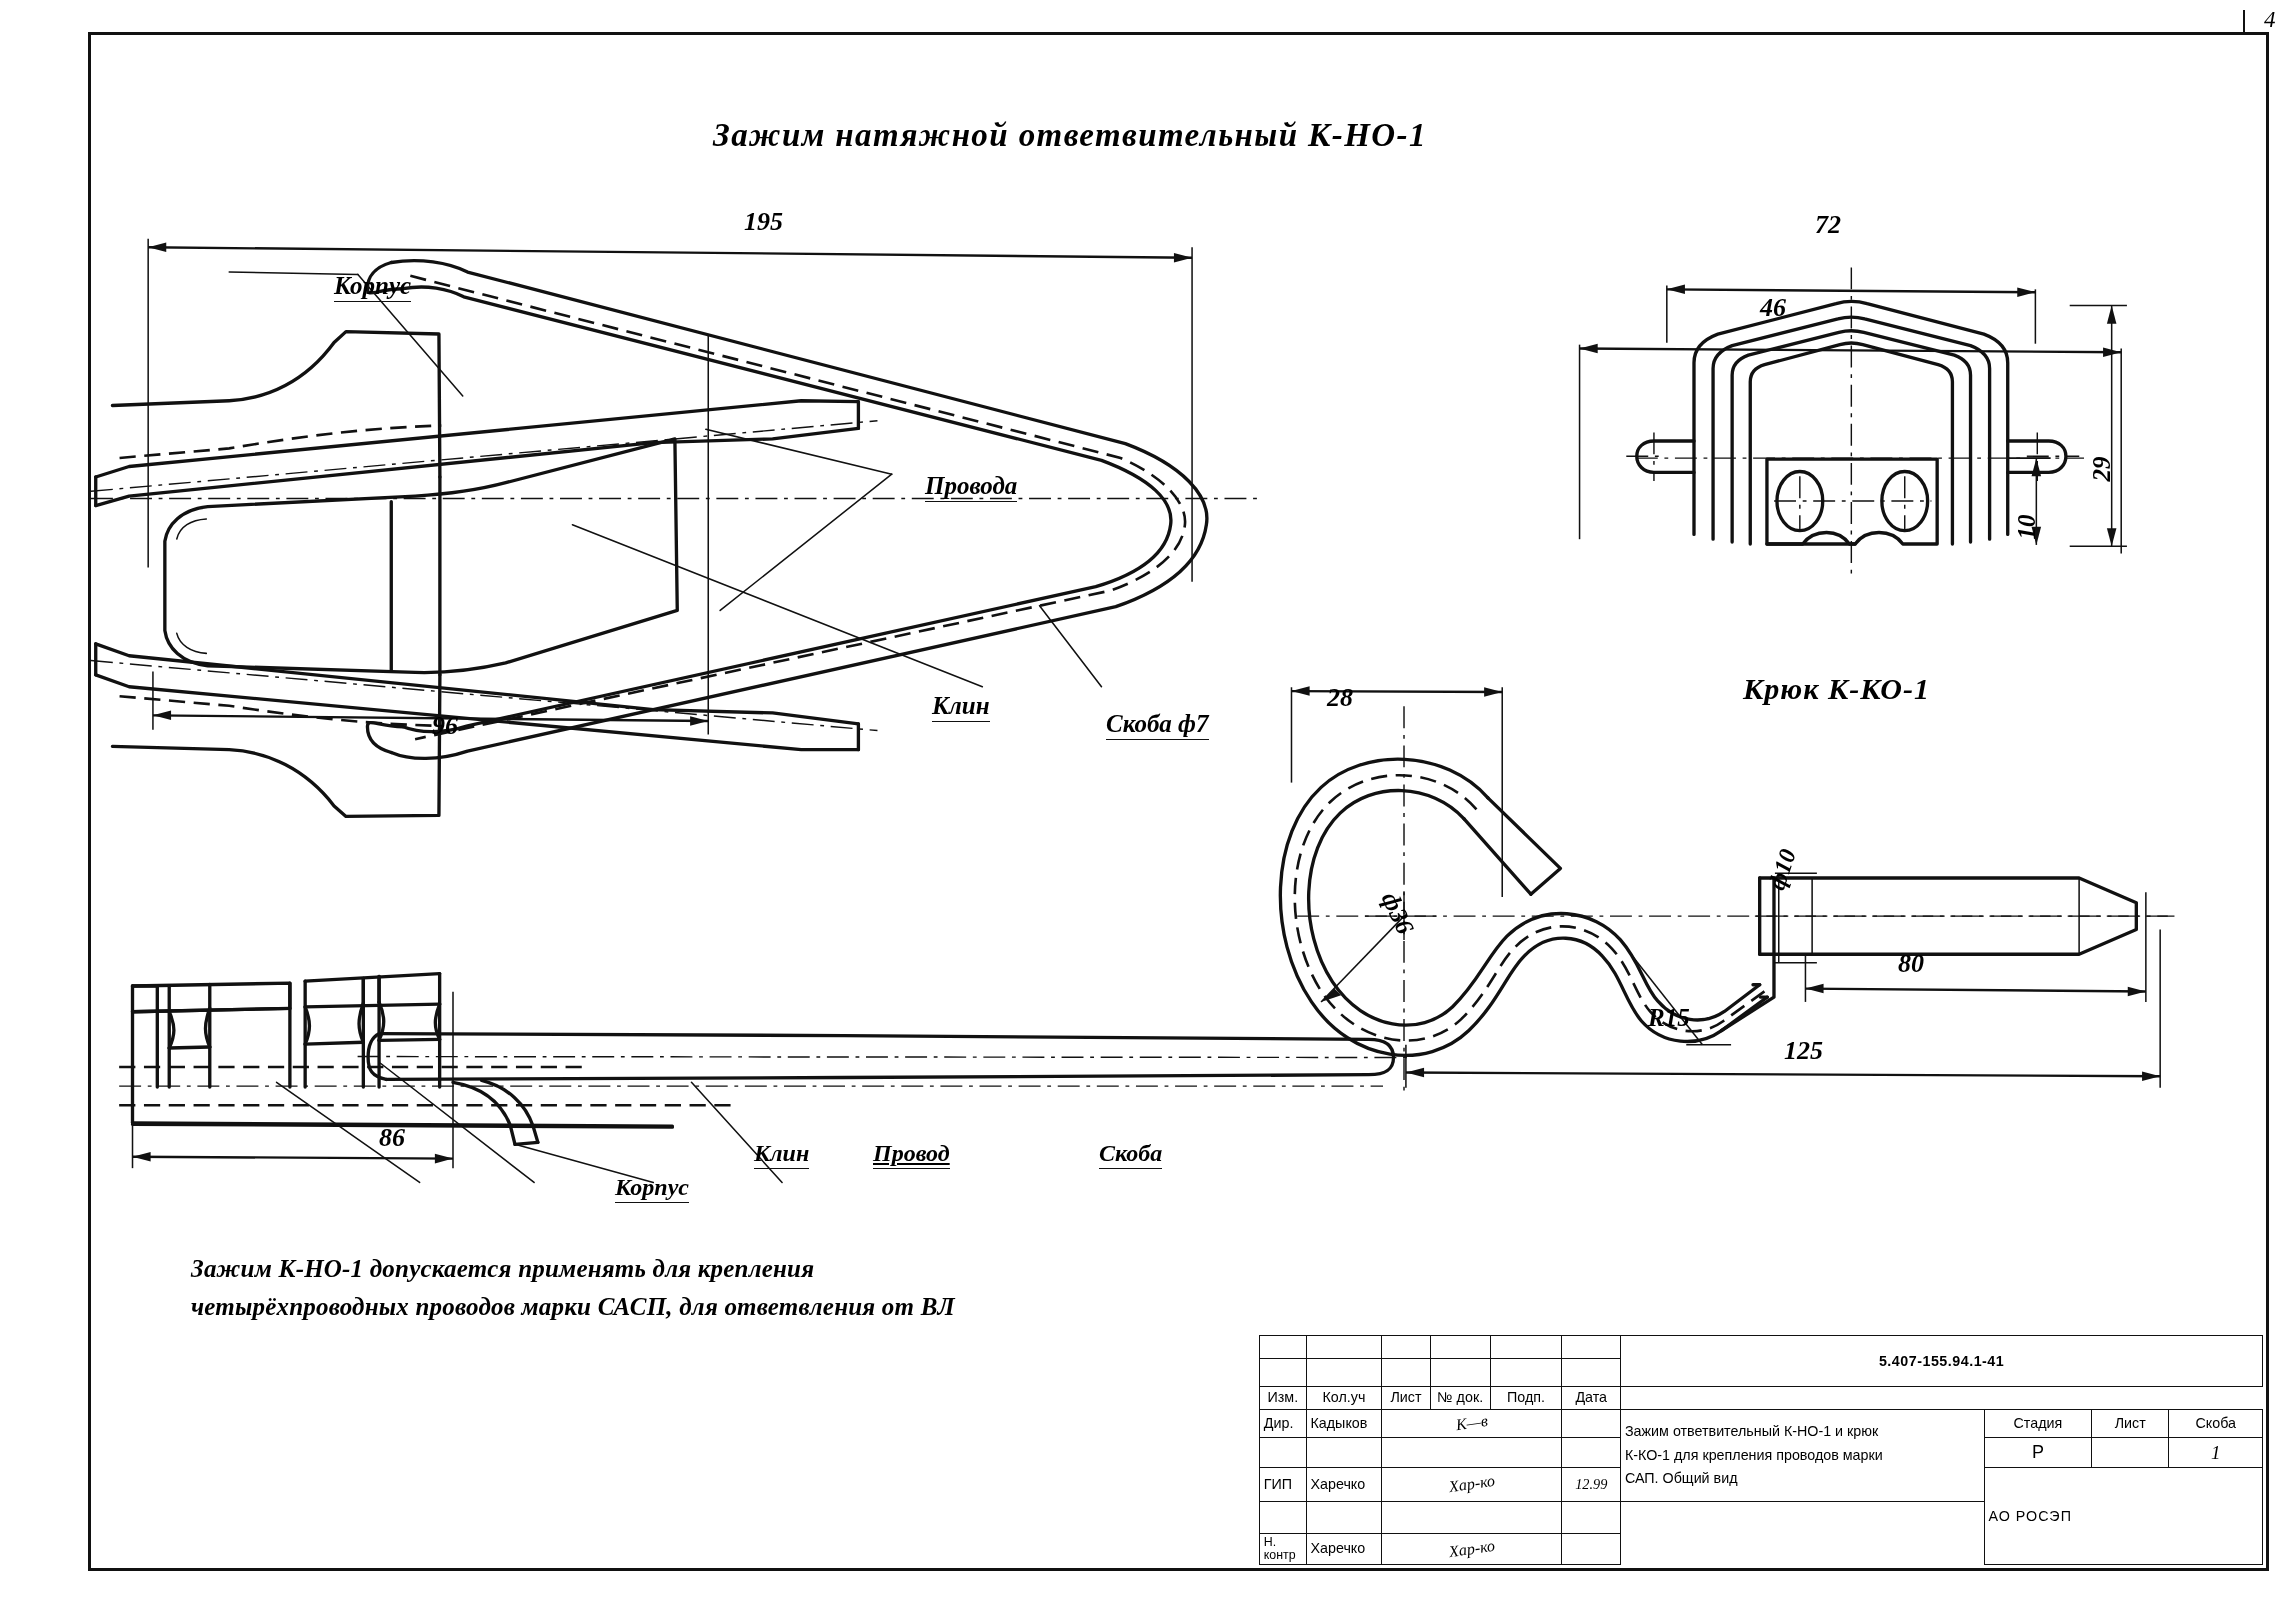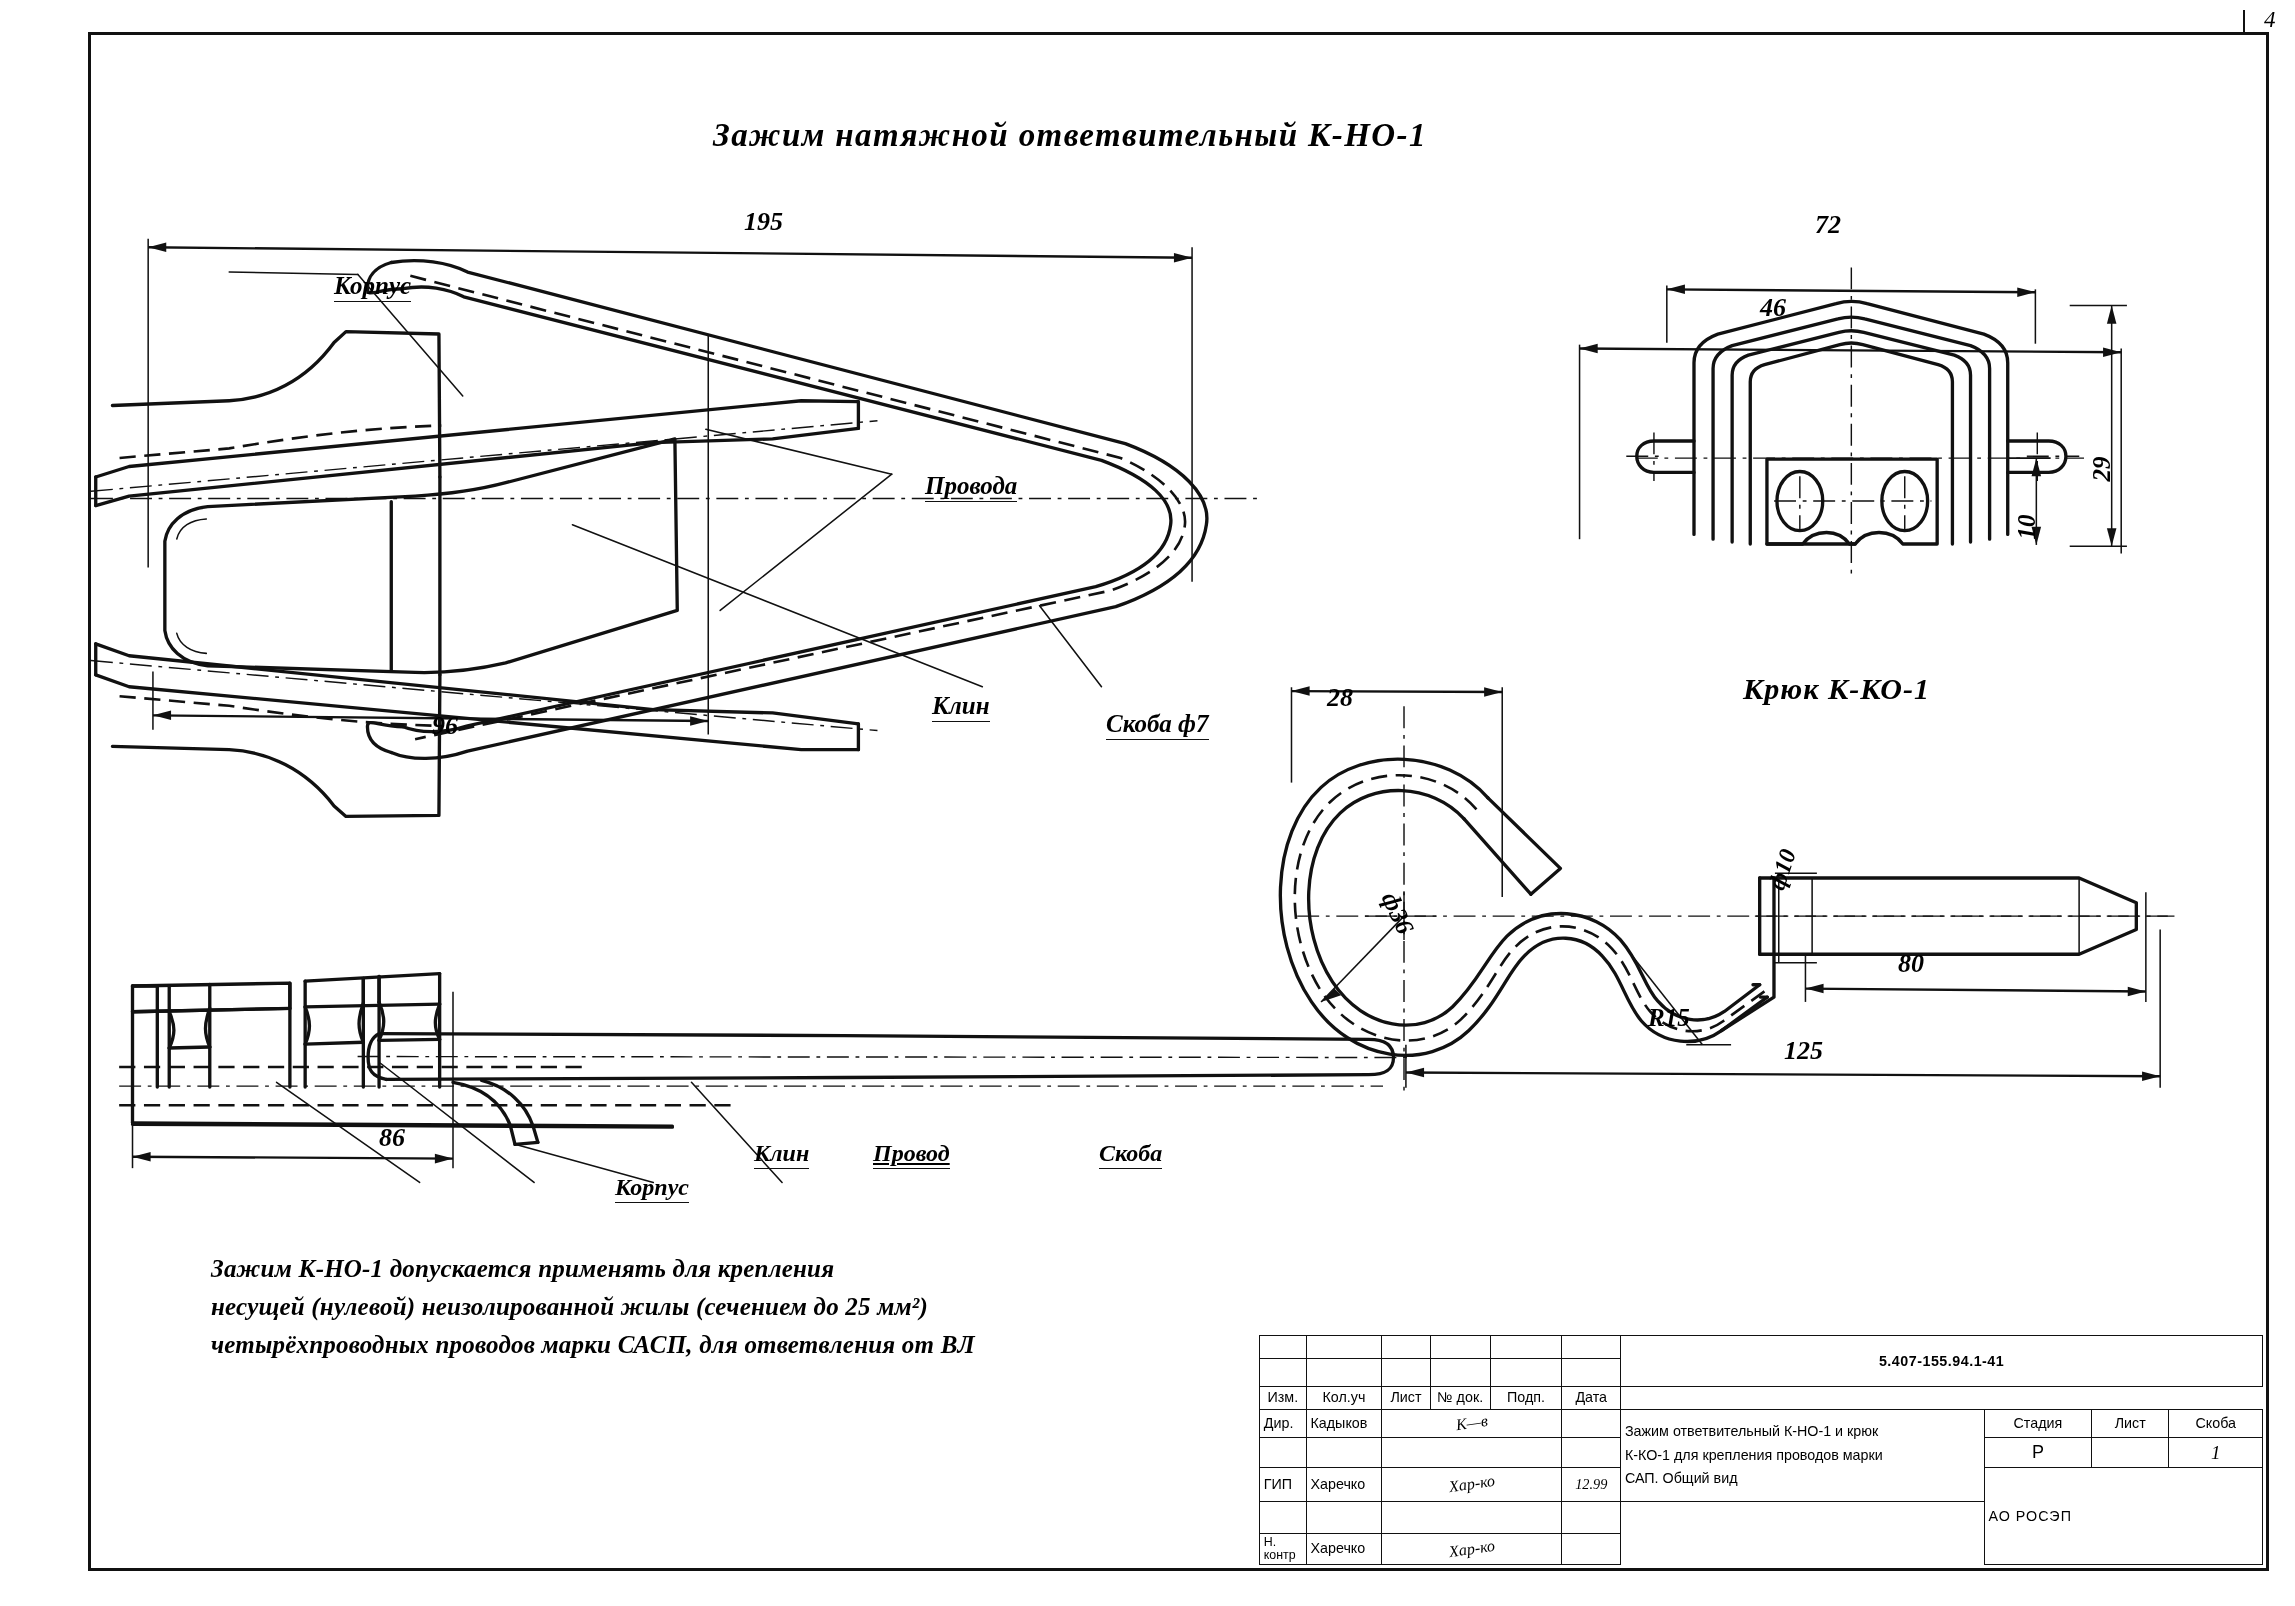--- a/index.html
+++ b/index.html
@@ -40,21 +40,21 @@
   .tb-name{font-size:15.7px;text-align:left;font-weight:400;}
   .tb-org{font-size:20px;text-align:left;letter-spacing:1px;}
   .tb-mid{text-align:center;}
   .sig{font-family:"Liberation Serif",serif;font-style:italic;font-size:16px;
        transform:rotate(-8deg);display:inline-block;}
   .tb-empty{}
 
   
   #notes{position:absolute;left:191px;top:1250px;width:1025px;}
   #notes div{font-family:"Liberation Serif",serif;font-style:italic;font-weight:700;
-     font-size:25px;line-height:1.52;letter-spacing:0.2px;white-space:nowrap;margin-left:20px;}
+     font-size:25px;line-height:1.52;letter-spacing:0.2px;white-space:nowrap;}
 
   
   #main-title{left:713px;top:117px;font-size:33px;letter-spacing:1.4px;}
   #hook-title{left:1743px;top:672px;font-size:30px;letter-spacing:1px;}
 </style>
 </head>
 <body>
 
 <div id="sheet">
 
@@ -406,21 +406,20 @@
   </div>
 
   <div class="lbl ul" style="left:615px;top:1174px;font-size:24px;">Корпус</div>
   <div class="lbl ul" style="left:754px;top:1140px;font-size:24px;">Клин</div>
   <div class="lbl ul" style="left:873px;top:1140px;font-size:24px;text-decoration:underline;">Провод</div>
   <div class="lbl ul" style="left:1099px;top:1140px;font-size:24px;">Скоба</div>
   <div class="dim" style="left:379px;top:1123px;font-size:26px;">86</div>
 
   <div id="notes">
     <div>Зажим К-НО-1 допускается применять для крепления</div>
-    <div>несущей (нулевой) неизолированной жилы (сечением до 25 мм²)</div>
     <div>четырёхпроводных проводов марки САСП, для ответвления от ВЛ</div>
   </div>
 
   <div id="title-block">
     <table>
       <colgroup>
         <col style="width:37px">
           <col style="width:46px">
           <col style="width:42px">
         <col style="width:52px">

